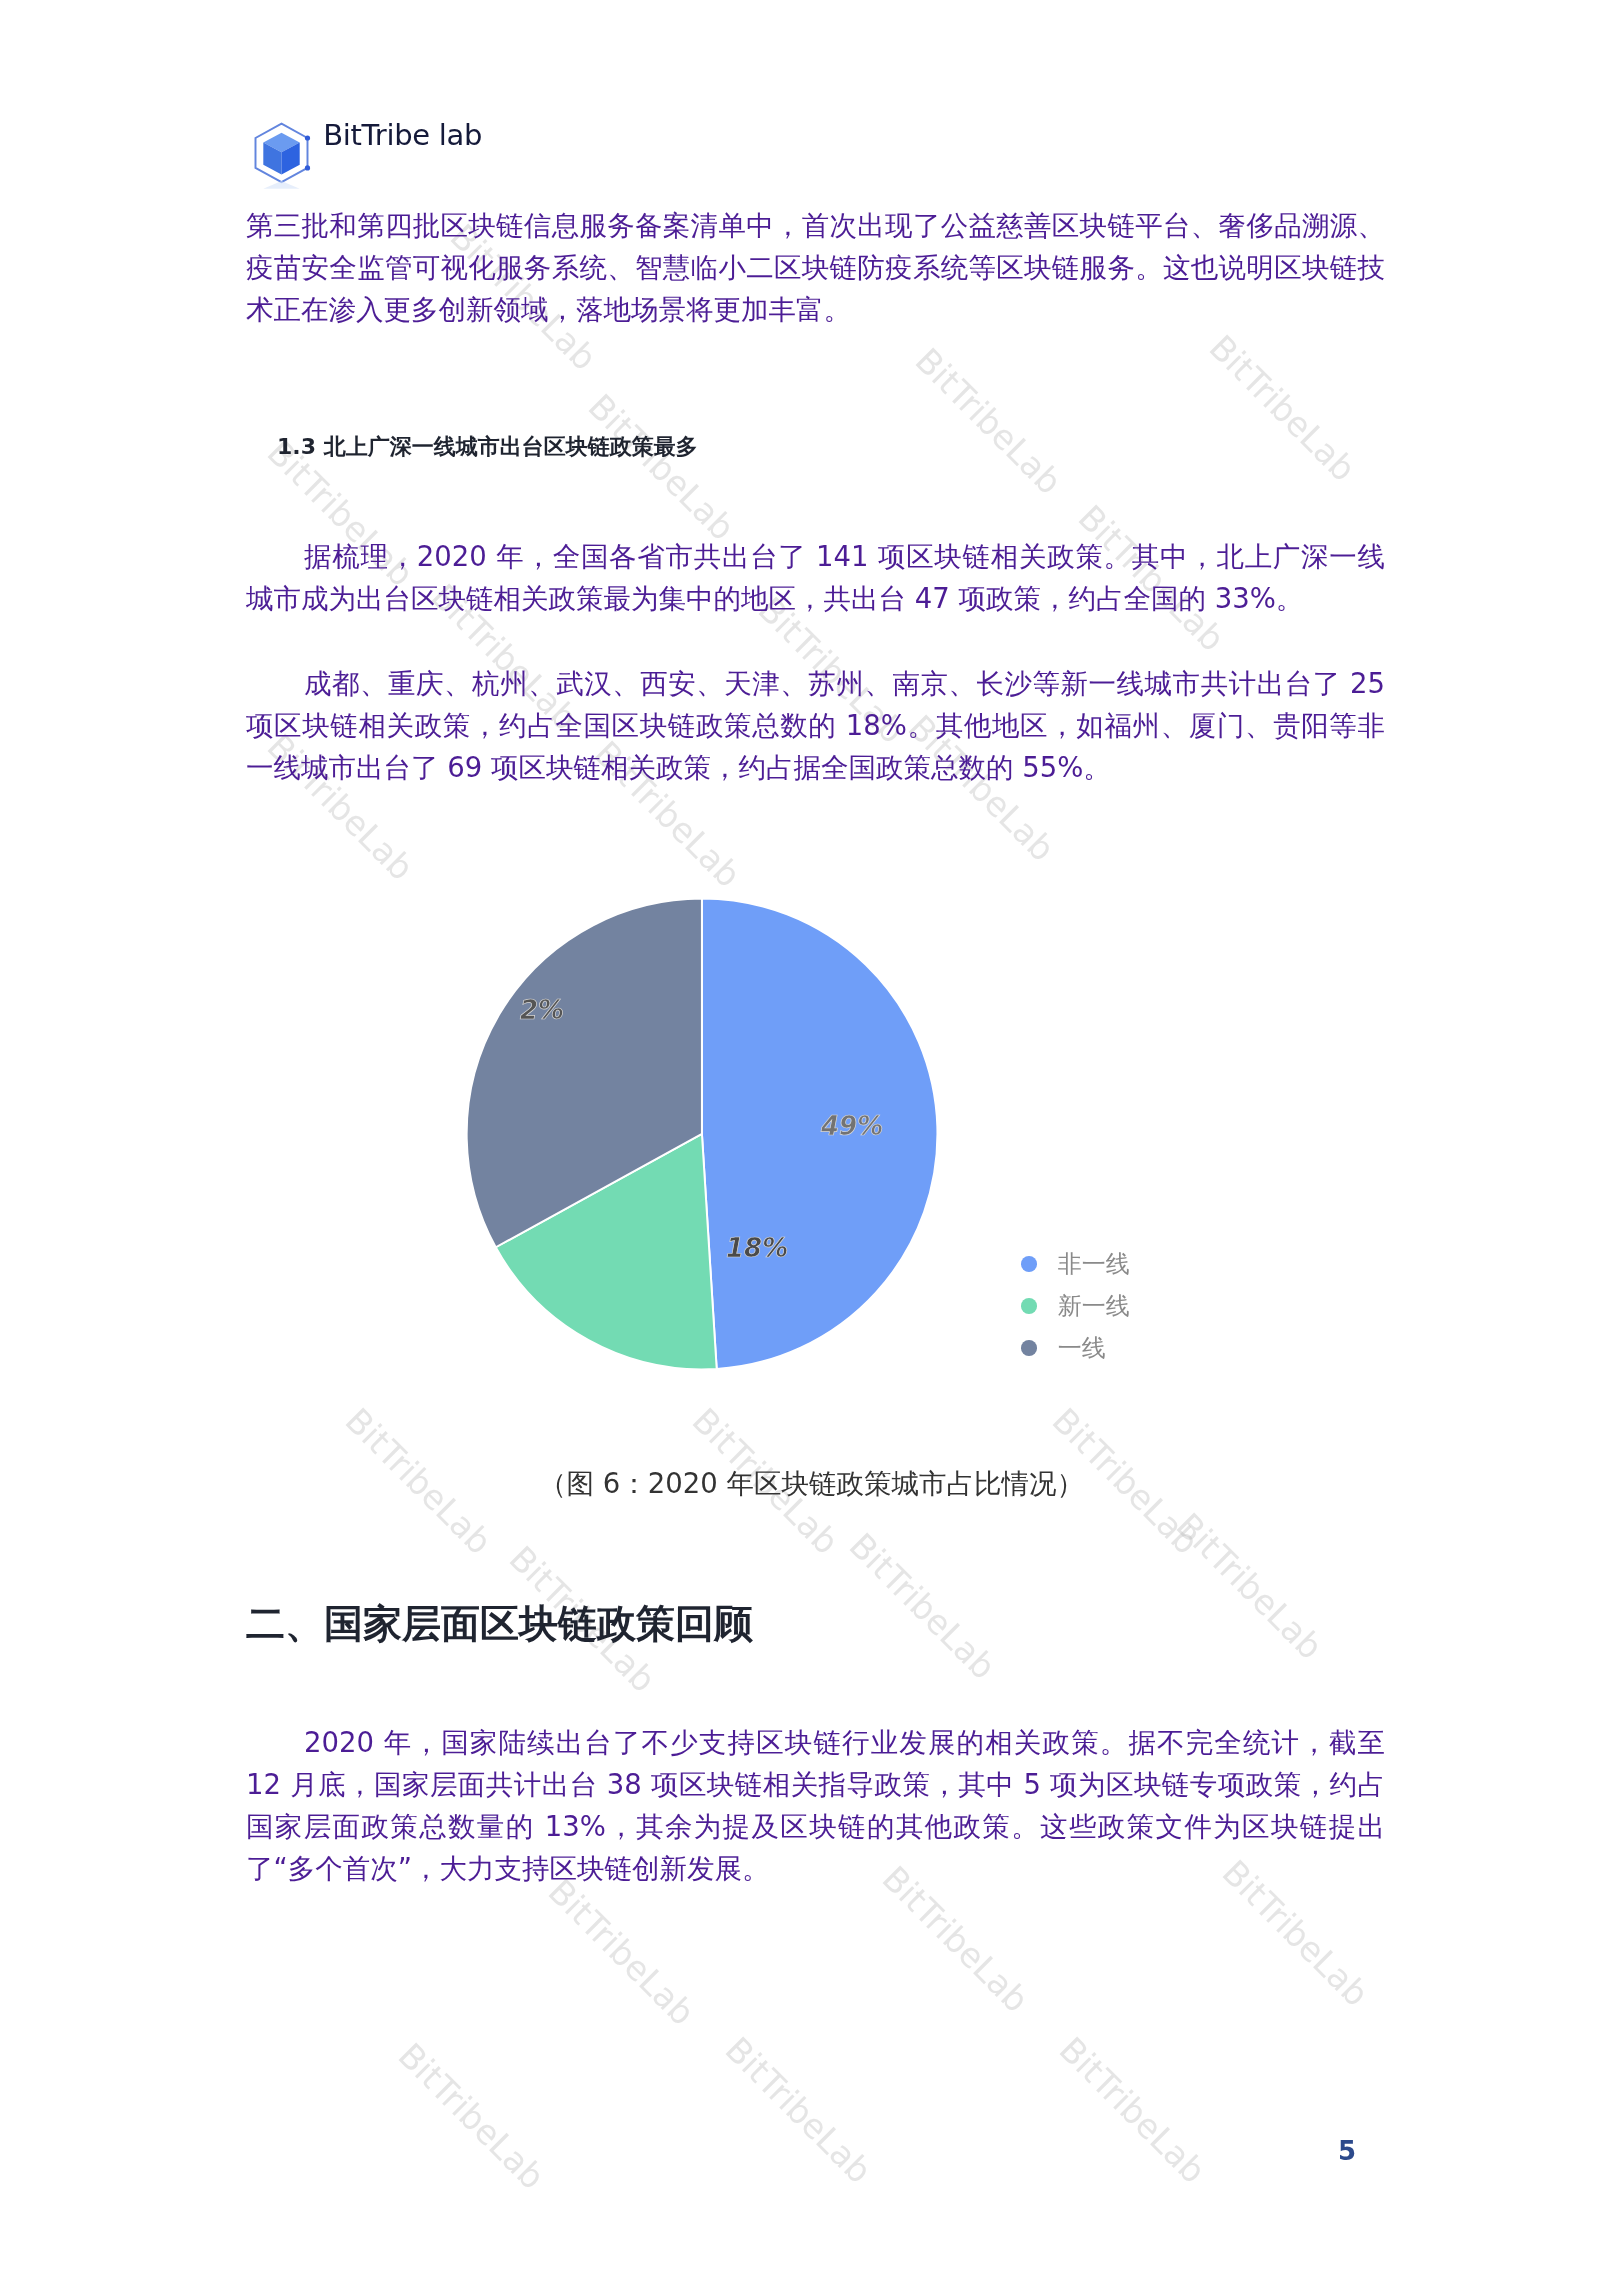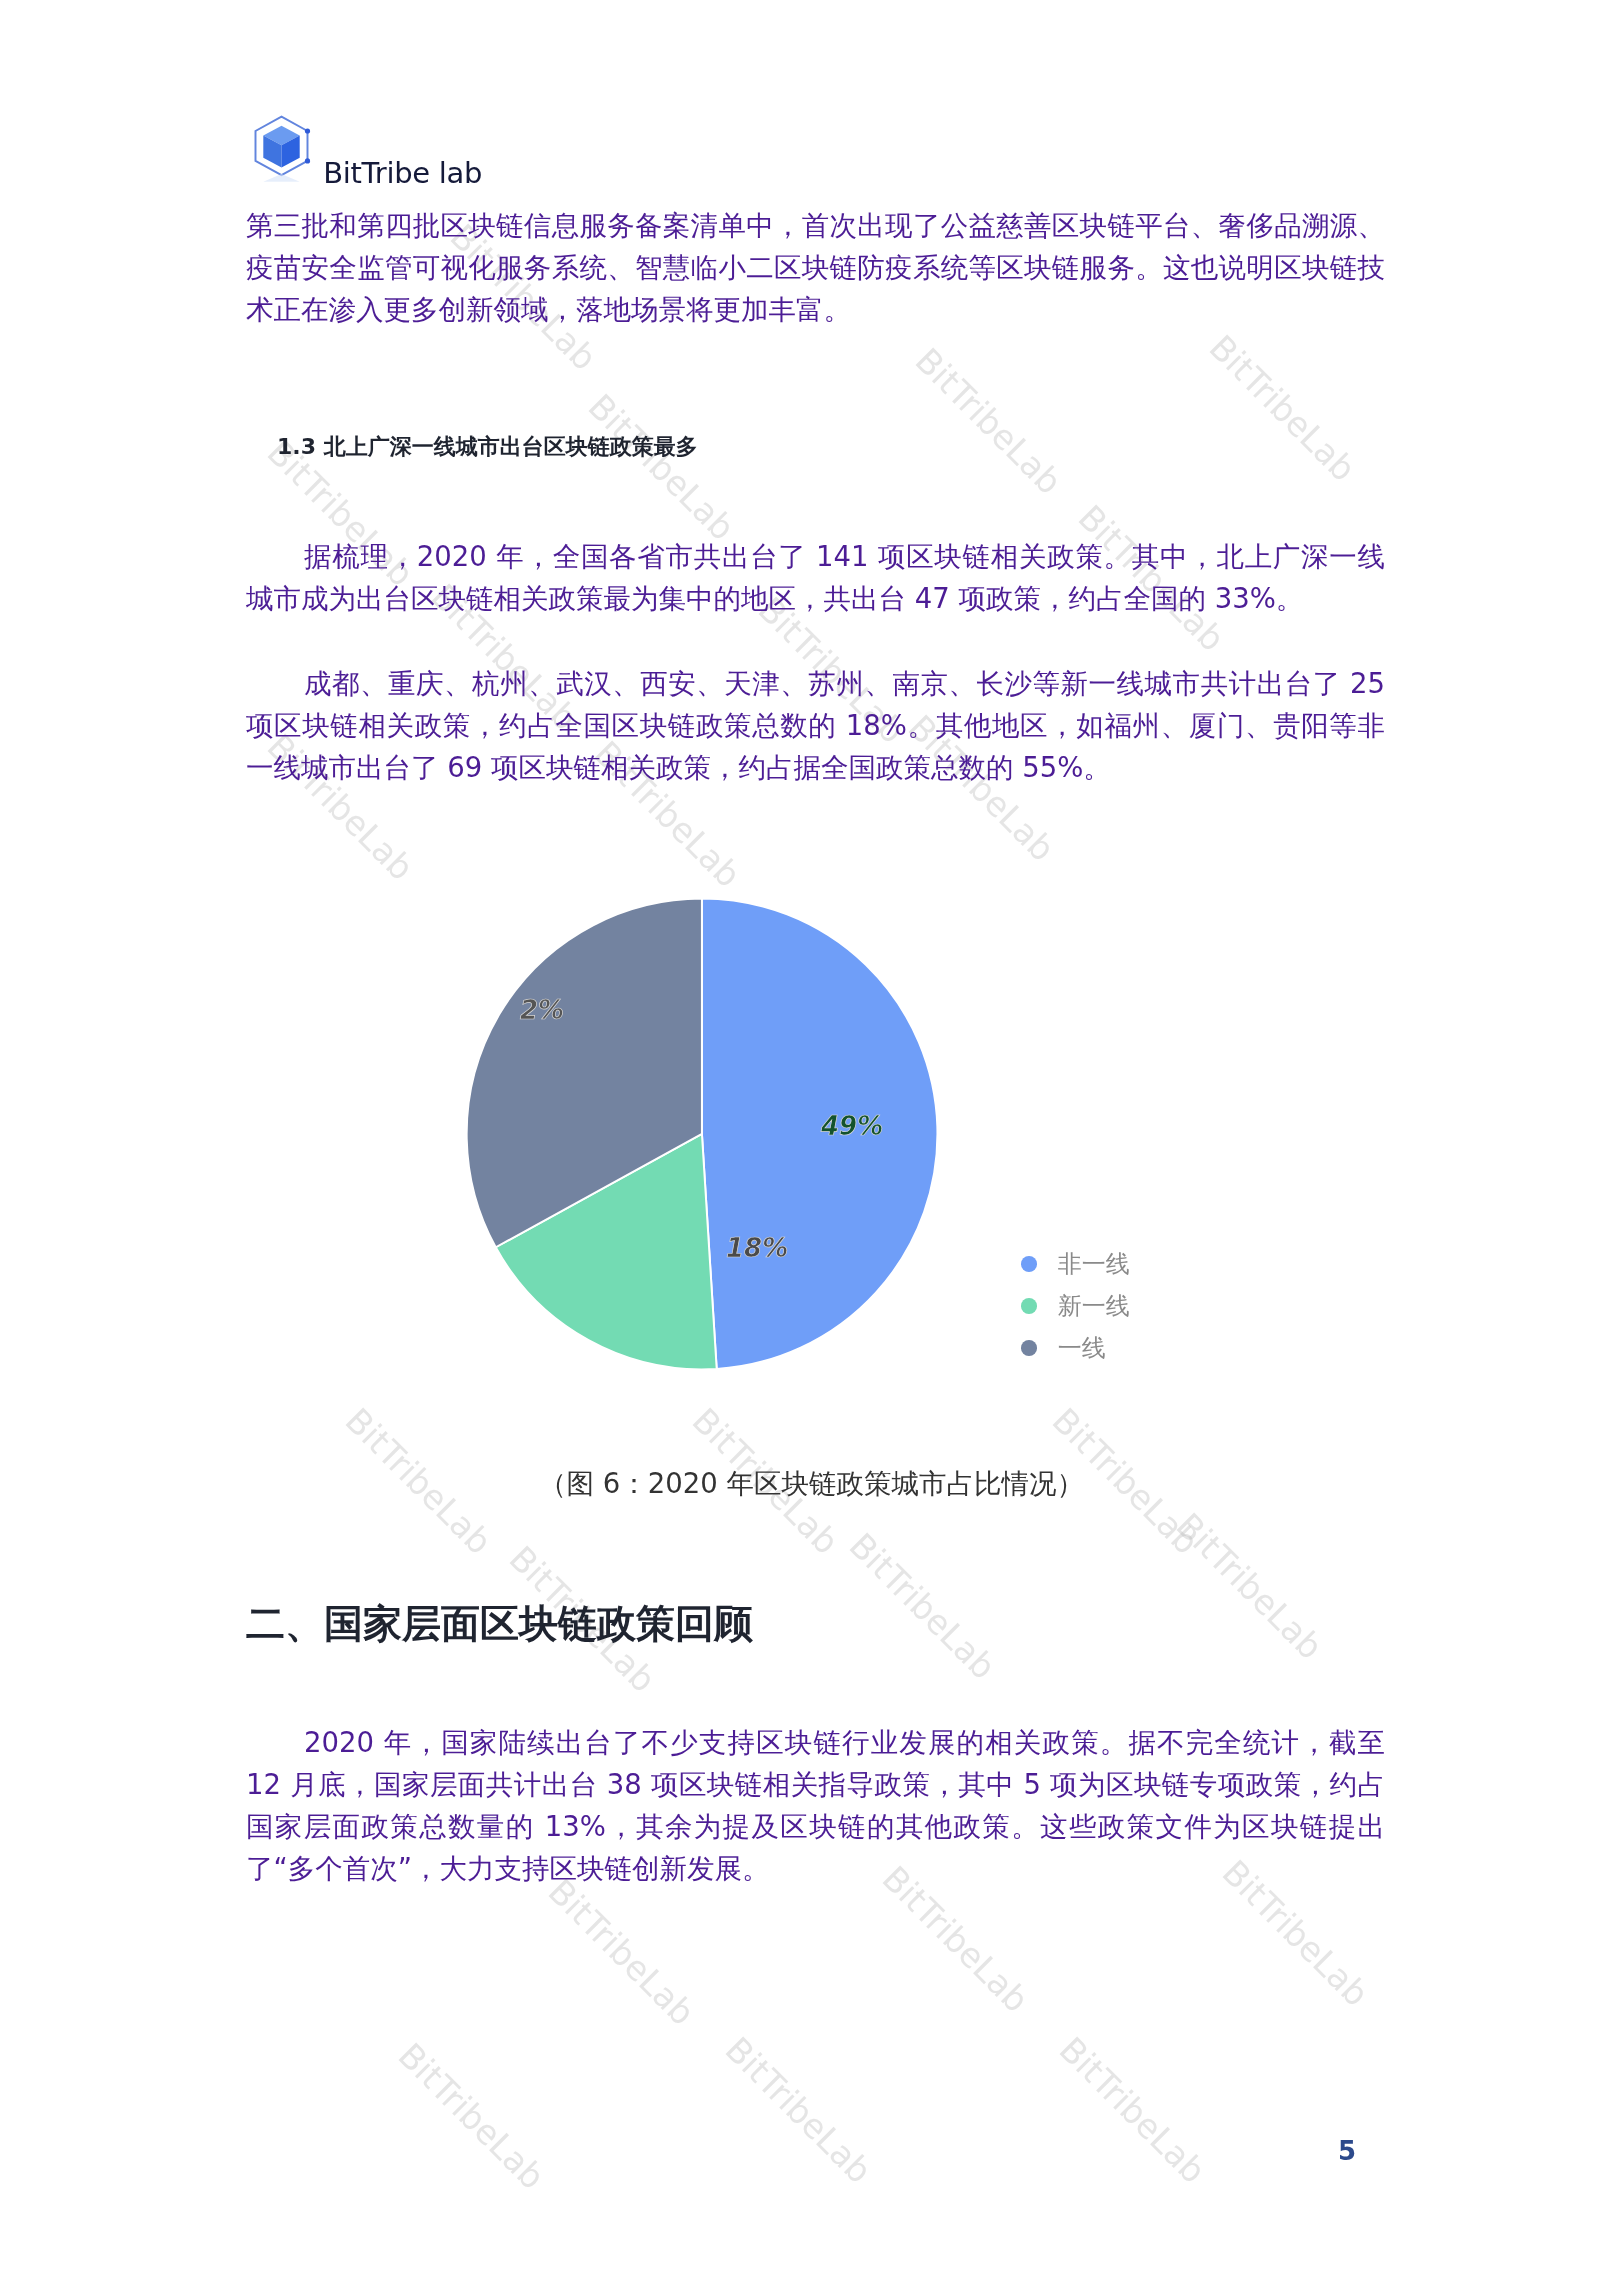--- a/index.html
+++ b/index.html
@@ -1,19 +1,19 @@
 <!DOCTYPE html>
 <html style="font-size:10.5px"><head>
 <meta charset="utf-8">
 <style>
   html, body { margin:0; padding:0; background:#ffffff; }
   body { width:1623px; height:2295px; position:relative; overflow:hidden;
          font-family:"DejaVu Sans", "Liberation Sans", sans-serif; color:#2b2b2b; }
   .abs { position:absolute; }
-  .logo { left:249px; top:118px; height:72px; display:flex; align-items:flex-end; }
+  .logo { left:249px; top:118px; height:72px; display:flex; align-items:flex-start; }
   .logo svg { width:65px; height:79px; }
   .logo-text { font-family:"DejaVu Sans", sans-serif; font-size:29px; color:#151a3a; margin-left:9.2px; letter-spacing:-0.3px; }
   .para { left:246px; width:1139px; font-size:27.5px; line-height:42px; color:#4c1d95; text-align:justify; }
   .para p { margin:0; }
   .indent { text-indent:58px; }
   .h2 { left:246px; top:432px; font-size:22px; font-weight:bold; color:#1f2430;margin-left:31px; }
   .h1 { left:246px; top:1597px; font-size:39px; font-weight:bold; color:#1f2430; }
   .caption { left:0; width:1623px; top:1466px; text-align:center; font-size:27.5px; color:#333; }
   .pie { left:458px; top:890px; width:497px; height:497px; }
   .legend { left:1021px; top:1243px; }
@@ -75,21 +75,21 @@
   <p class="indent">成都、重庆、杭州、武汉、西安、天津、苏州、南京、长沙等新一线城市共计出台了 25 项区块链相关政策，约占全国区块链政策总数的 18%。其他地区，如福州、厦门、贵阳等非一线城市出台了 69 项区块链相关政策，约占据全国政策总数的 55%。</p>
 </div>
 
 <div class="abs pie">
   <svg width="497" height="497" viewBox="0 0 760 760">
 
     <path d="M373,373 L373,13 A360,360 0 0 1 395.6,732.3 Z" fill="#6f9ef8" stroke="#ffffff" stroke-width="3"></path>
     <path d="M373,373 L395.6,732.3 A360,360 0 0 1 57.7,546.3 Z" fill="#73dbb3" stroke="#ffffff" stroke-width="3"></path>
     <path d="M373,373 L57.7,546.3 A360,360 0 0 1 373,13 Z" fill="#7383a0" stroke="#ffffff" stroke-width="3"></path>
   </svg>
-  <div class="abs" style="left:363px; top:221px; font-size:26px; font-weight:bold; font-style:italic; color:#14532d; -webkit-text-stroke:0.7px #d8d8d8;">49%</div>
+  <div class="abs" style="left:363px; top:221px; font-size:26px; font-weight:bold; font-style:italic; color:#737373; -webkit-text-stroke:0.7px #d8d8d8;">49%</div>
   <div class="abs" style="left:268px; top:343px; font-size:26px; font-weight:bold; font-style:italic; color:#4a4a4a; -webkit-text-stroke:0.7px #d8d8d8;">18%</div>
   <div class="abs" style="left:62px; top:105px; font-size:26px; font-weight:bold; font-style:italic; color:#555; -webkit-text-stroke:0.7px #d8d8d8;">2%</div>
 </div>
 
 <div class="abs legend">
   <div class="legend-item">
     <span class="dot" style="background:#6f9ef8;"></span>
     <span>非一线</span>
   </div>
   <div class="legend-item">

